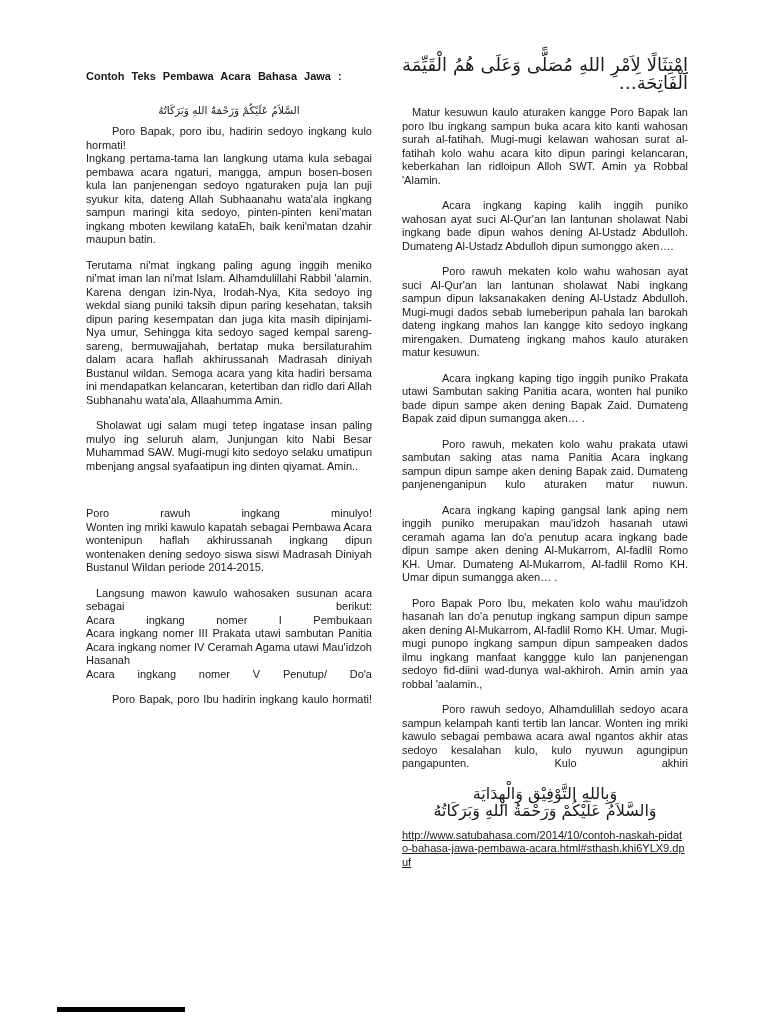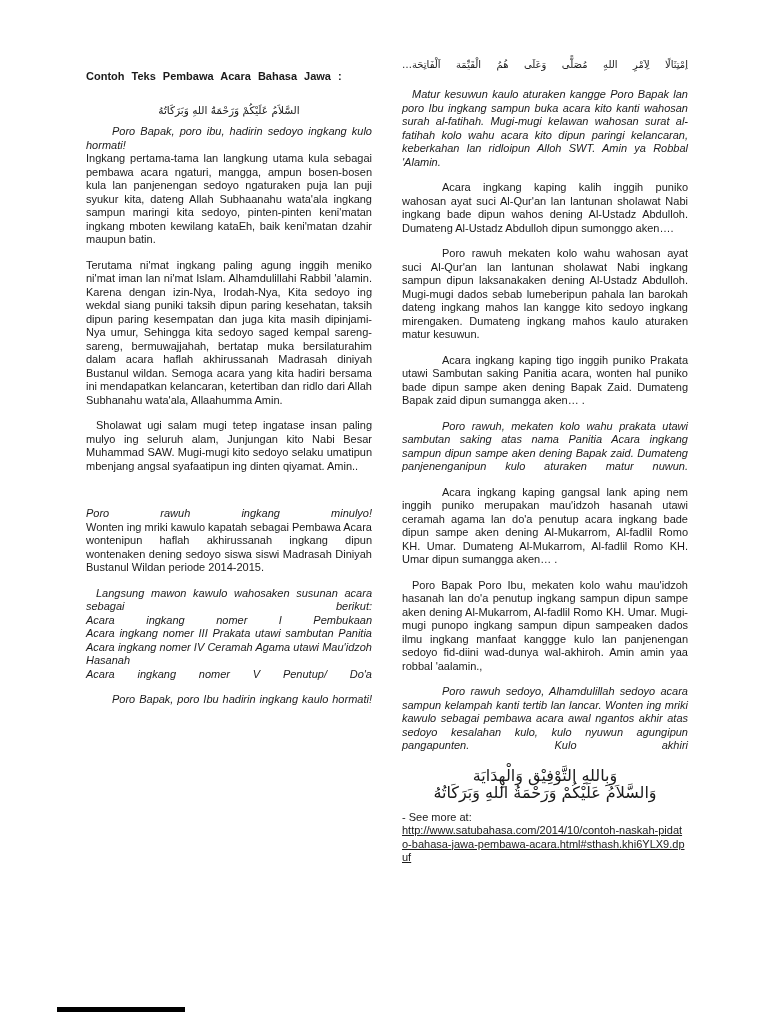--- a/index.html
+++ b/index.html
@@ -20,30 +20,30 @@
   .col { width:286px; flex:0 0 286px; }
   .heading {
     font-weight:bold; font-size:11px; word-spacing:4px;
     margin:14px 0 20px 0;
   }
   .para { text-align:justify; margin:0 0 12px 0; }
   .m0 { margin-bottom:0; }
   .indent    { text-indent:26px; }
   .indent-sm { text-indent:10px; }
   .indent-lg { text-indent:40px; }
-  .jl { text-align-last:justify;font-style:italic; }
+  .jl { text-align-last:justify; }
   .arabic {
     font-family:"DejaVu Sans", sans-serif;
     direction:rtl; unicode-bidi:embed;
   }
   .arabic-greeting {
     text-align:center; font-size:10.5px; margin-bottom:8px;
   }
   .arabic-top {
-    font-size:10px; line-height:18px; text-align:justify;
+    font-size:18px; line-height:18px; text-align:justify;
     text-align-last:justify; margin-bottom:14px;
   }
   .gap-xl { margin-top:34px; }
   .agenda-block { margin-bottom:12px; }
   .closing-arabic {
     text-align:center; font-size:16px; line-height:17px;
     margin:14px 0 10px 0;
   }
   .see-more { text-align:left; }
   .see-more-url { overflow-wrap:anywhere; word-break:break-all;text-decoration:underline; }
@@ -95,21 +95,20 @@
       <p class="para indent-lg">Acara ingkang kaping gangsal lank aping nem inggih puniko merupakan mau'idzoh hasanah utawi ceramah agama lan do'a penutup acara ingkang bade dipun sampe aken dening Al-Mukarrom, Al-fadlil Romo KH. Umar. Dumateng Al-Mukarrom, Al-fadlil Romo KH. Umar dipun sumangga aken… .</p>
       <p class="para indent-sm">Poro Bapak Poro Ibu, mekaten kolo wahu mau'idzoh hasanah lan do'a penutup ingkang sampun dipun sampe aken dening Al-Mukarrom, Al-fadlil Romo KH. Umar. Mugi-mugi punopo ingkang sampun dipun sampeaken dados ilmu ingkang manfaat kanggge kulo lan panjenengan sedoyo fid-diini wad-dunya wal-akhiroh. Amin amin yaa robbal 'aalamin.,</p>
       <p class="para indent-lg jl">Poro rawuh sedoyo, Alhamdulillah sedoyo acara sampun kelampah kanti tertib lan lancar. Wonten ing mriki kawulo sebagai pembawa acara awal ngantos akhir atas sedoyo kesalahan kulo, kulo nyuwun agungipun pangapunten. Kulo akhiri</p>
 
       <div class="closing-arabic">
         <div class="arabic">وَبِاللهِ التَّوْفِيْق وَالْهِدَايَة</div>
         <div class="arabic">وَالسَّلاَمُ عَلَيْكُمْ وَرَحْمَةُ اللهِ وَبَرَكَاتُهُ</div>
       </div>
 
       <div class="see-more">
-        <div>- See more at:</div>
         <div class="see-more-url">http://www.satubahasa.com/2014/10/contoh-naskah-pidato-bahasa-jawa-pembawa-acara.html#sthash.khi6YLX9.dpuf</div>
       </div>
     </div>
 
   </div>
 
   <div class="scan-artifact"></div>
 </div>
 
 </body></html>

